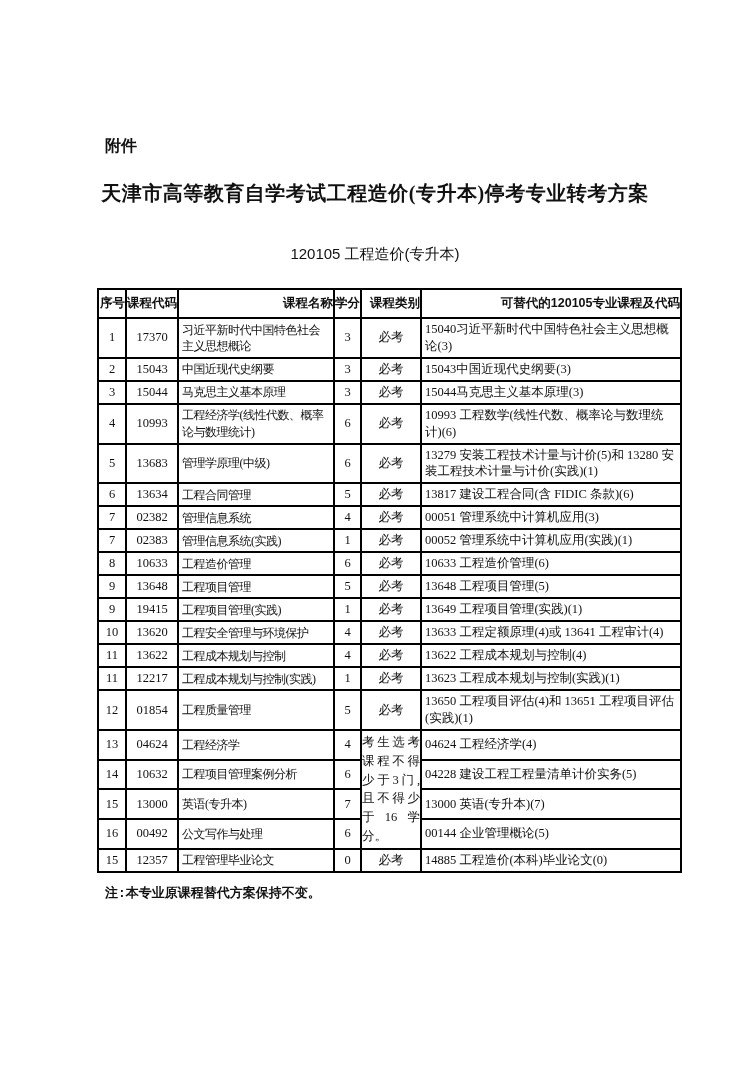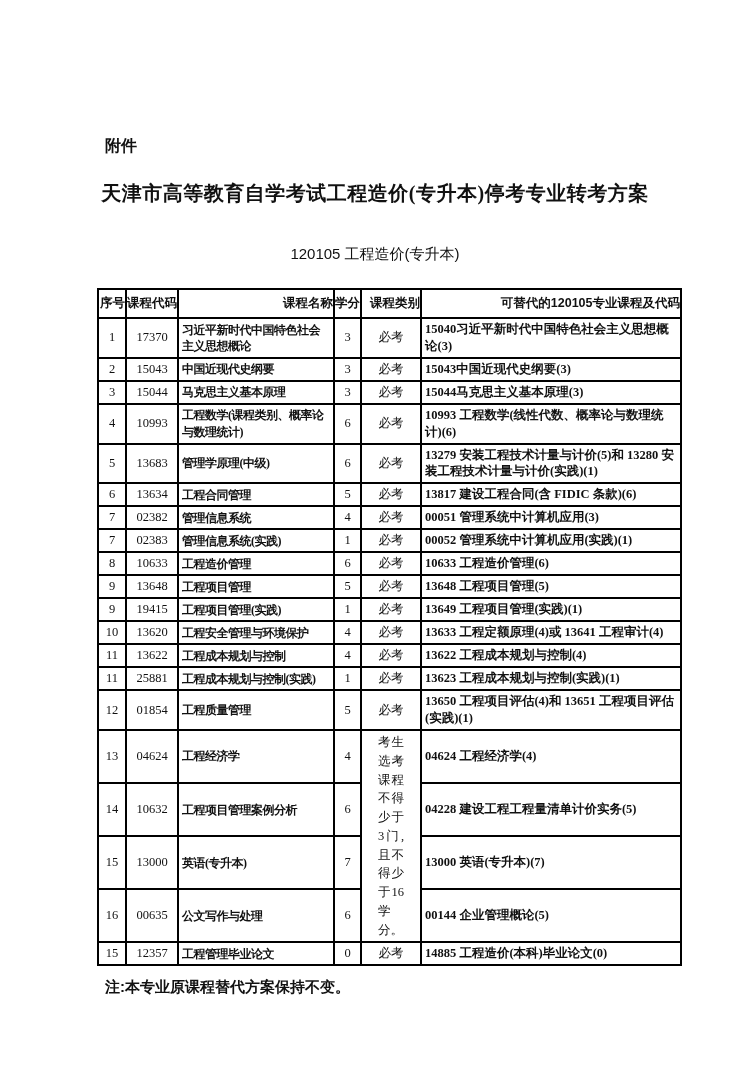--- a/index.html
+++ b/index.html
@@ -67,35 +67,35 @@
     height: 29px;
     padding: 0 0;
     text-align: right;
   }
   .course-table td {
     font-size: 12.5px;
     line-height: 1.35;
     height: 23px;
   }
   .course-table td.c { text-align: center; }
-  .course-table td.l { text-align: left; font-weight: bold; }
+  .course-table td.l { text-align: left; }
   .course-table td.cell-name {
     font-size: 12px;
     letter-spacing: -0.5px;
   }
   .course-table td.cat-merged {
     text-align: justify;
-    padding: 2px 16px;
+    padding: 2px 0;
     line-height: 1.5;
   }
   .note {
     margin: 13px 9px 0 105px;
-    font-family: Liberation Sans, sans-serif;
-    font-weight: bold;
-    font-size: 15px;
+    font-family: Liberation Mono, monospace;
+    font-weight: bold;
+    font-size: 13px;
     line-height: 16px;
   }
 </style>
 </head>
 <body>
 
 <div class="page">
 
   <div class="attachment">附件</div>
 
@@ -146,21 +146,21 @@
           <td class="c">3</td>
           <td class="c">15044</td>
           <td class="l cell-name">马克思主义基本原理</td>
           <td class="c">3</td>
           <td class="c">必考</td>
           <td class="l">15044马克思主义基本原理(3)</td>
         </tr>
         <tr>
           <td class="c">4</td>
           <td class="c">10993</td>
-          <td class="l cell-name">工程数学(课程类别、概率论与数理统计)</td>
+          <td class="l cell-name">工程经济学(线性代数、概率论与数理统计)</td>
           <td class="c">6</td>
           <td class="c">必考</td>
           <td class="l">10993 工程数学(线性代数、概率论与数理统计)(6)</td>
         </tr>
         <tr>
           <td class="c">5</td>
           <td class="c">13683</td>
           <td class="l cell-name">管理学原理(中级)</td>
           <td class="c">6</td>
           <td class="c">必考</td>
@@ -225,21 +225,21 @@
         <tr>
           <td class="c">11</td>
           <td class="c">13622</td>
           <td class="l cell-name">工程成本规划与控制</td>
           <td class="c">4</td>
           <td class="c">必考</td>
           <td class="l">13622 工程成本规划与控制(4)</td>
         </tr>
         <tr>
           <td class="c">11</td>
-          <td class="c">25881</td>
+          <td class="c">12217</td>
           <td class="l cell-name">工程成本规划与控制(实践)</td>
           <td class="c">1</td>
           <td class="c">必考</td>
           <td class="l">13623 工程成本规划与控制(实践)(1)</td>
         </tr>
         <tr>
           <td class="c">12</td>
           <td class="c">01854</td>
           <td class="l cell-name">工程质量管理</td>
           <td class="c">5</td>
@@ -263,21 +263,21 @@
         </tr>
         <tr>
           <td class="c">15</td>
           <td class="c">13000</td>
           <td class="l cell-name">英语(专升本)</td>
           <td class="c">7</td>
           <td class="l">13000 英语(专升本)(7)</td>
         </tr>
         <tr>
           <td class="c">16</td>
-          <td class="c">00635</td>
+          <td class="c">00492</td>
           <td class="l cell-name">公文写作与处理</td>
           <td class="c">6</td>
           <td class="l">00144 企业管理概论(5)</td>
         </tr>
         <tr>
           <td class="c">15</td>
           <td class="c">12357</td>
           <td class="l cell-name">工程管理毕业论文</td>
           <td class="c">0</td>
           <td class="c">必考</td>

